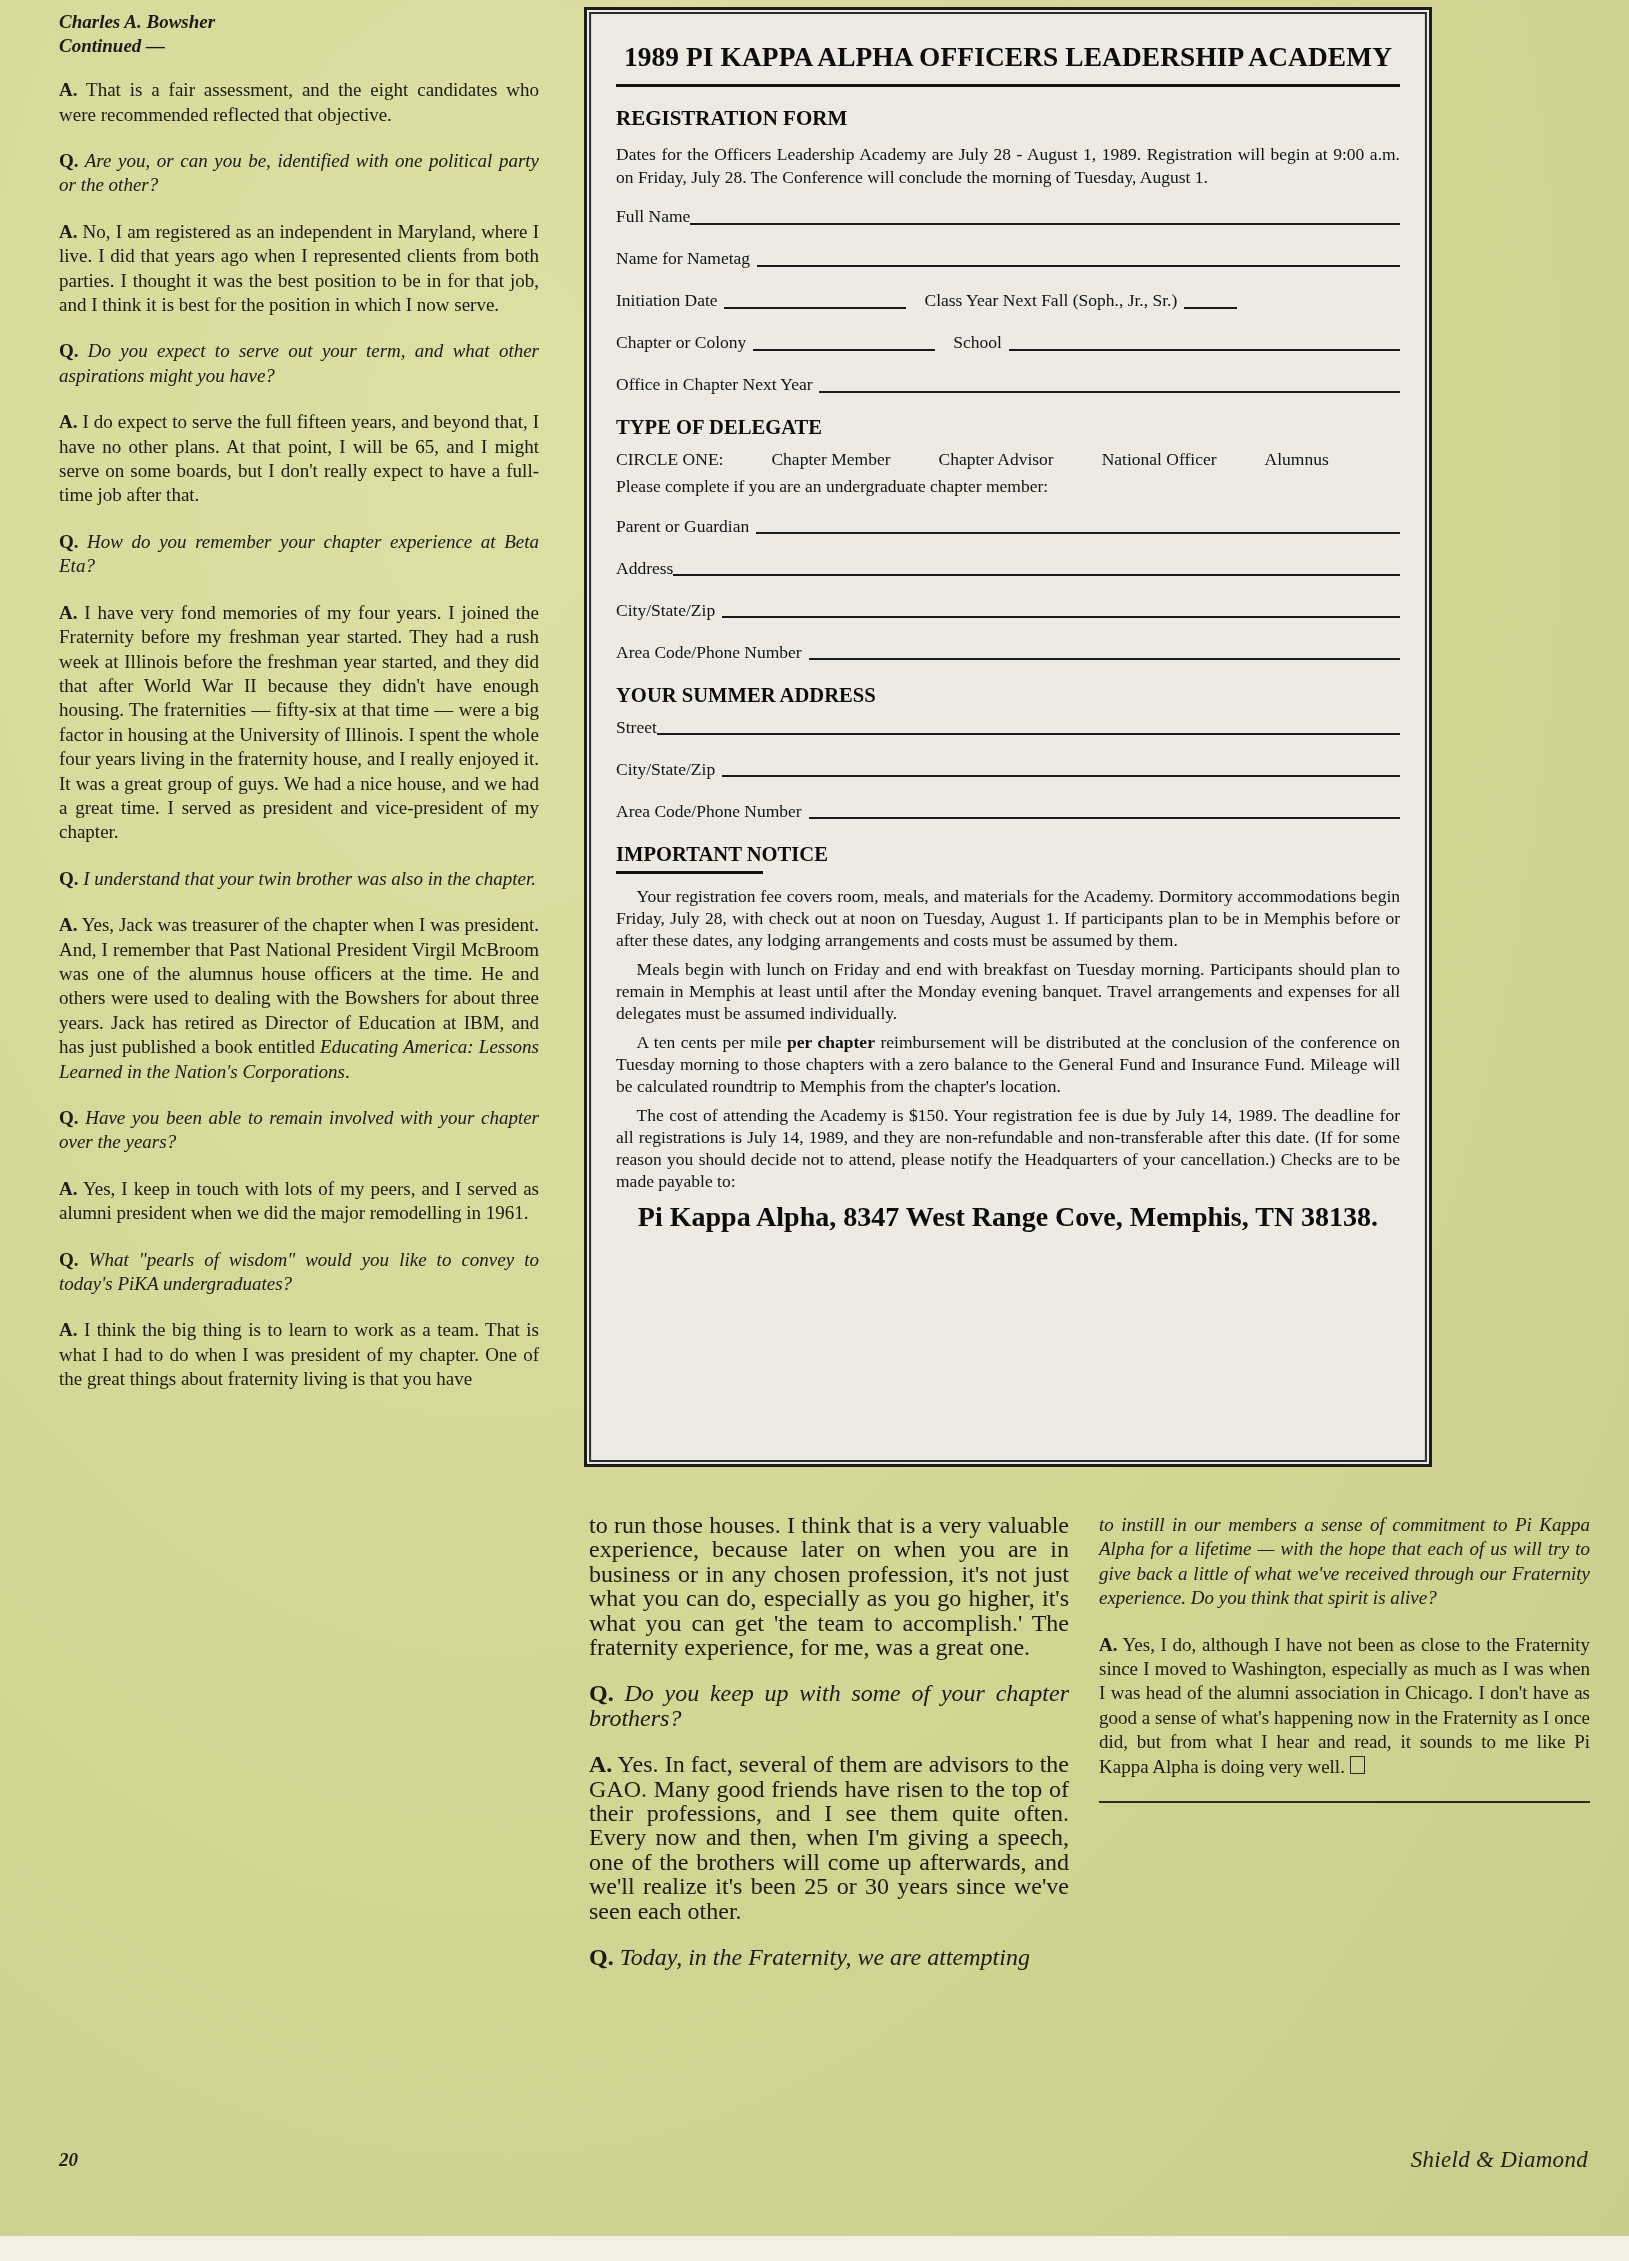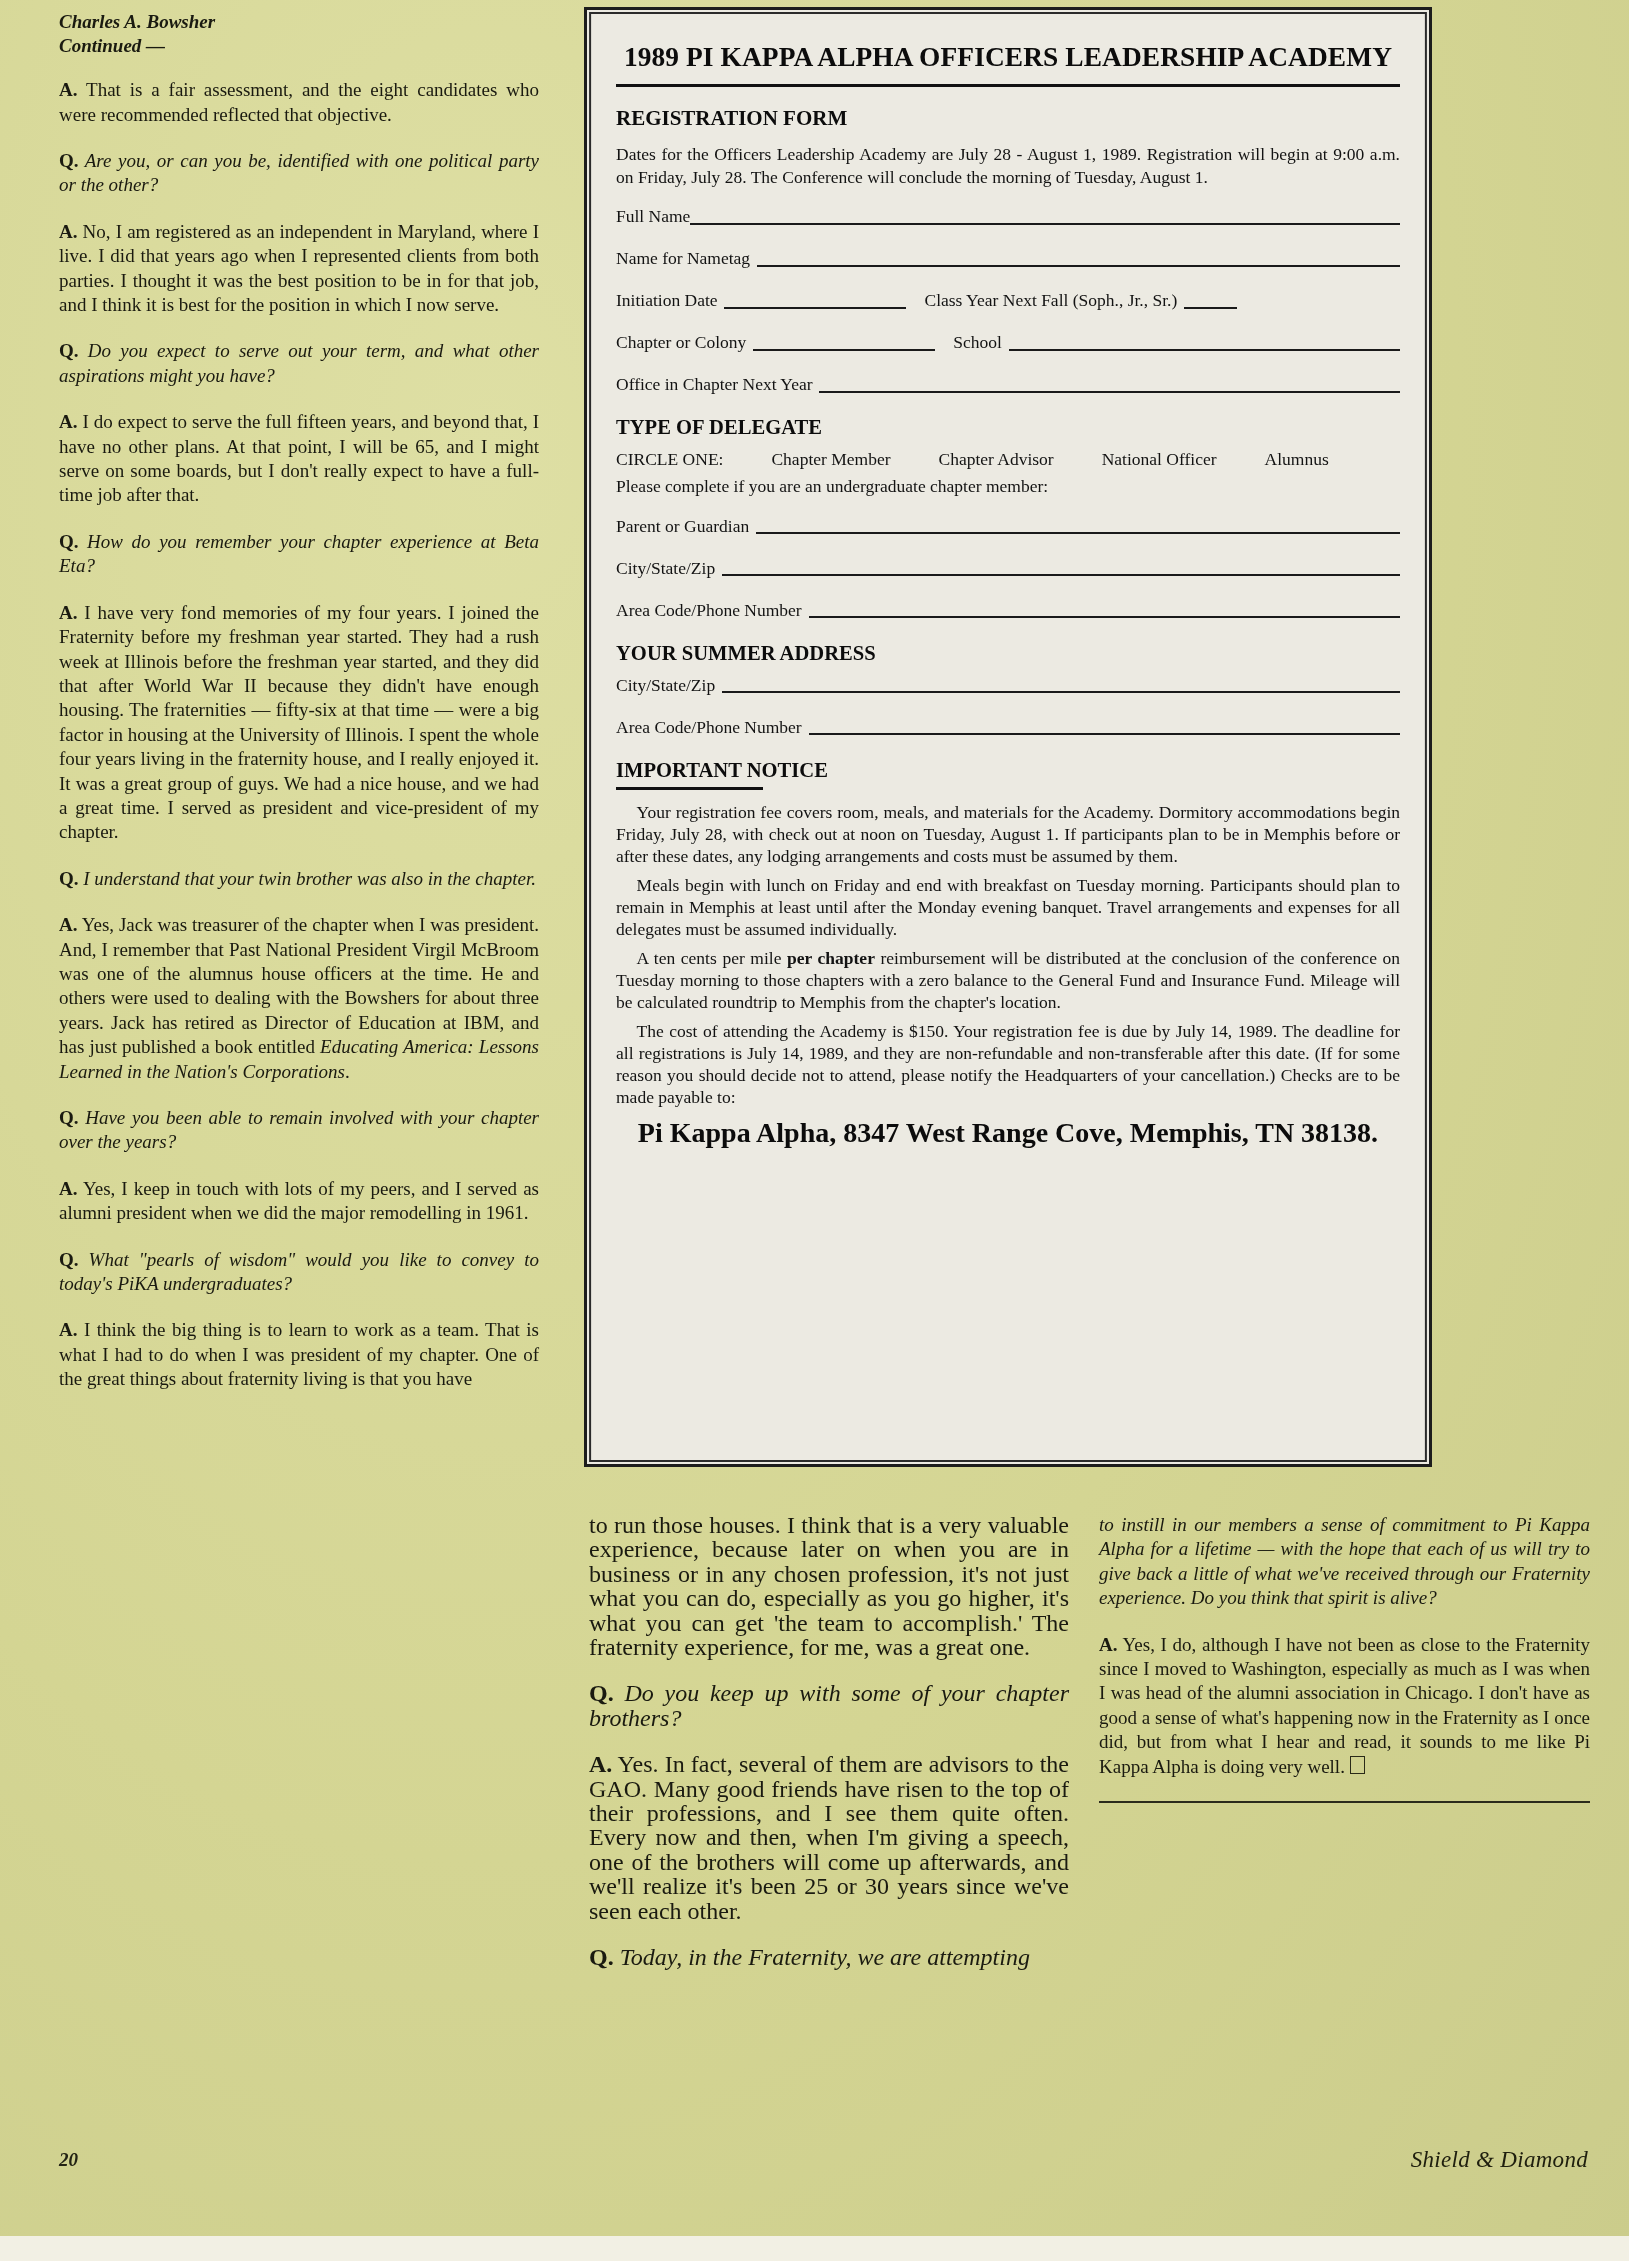--- a/index.html
+++ b/index.html
@@ -223,32 +223,40 @@
       </div>
 
       <div class="note-line">Please complete if you are an undergraduate chapter member:</div>
 
       <div class="field-row">
         <span class="lbl">Parent or Guardian</span>
         <span class="gap"></span>
         <span class="line"></span>
       </div>
       <div class="field-row">
+        <span class="lbl">Address</span>
+        <span class="line"></span>
+      </div>
+      <div class="field-row">
         <span class="lbl">City/State/Zip</span>
         <span class="gap"></span>
         <span class="line"></span>
       </div>
       <div class="field-row">
         <span class="lbl">Area Code/Phone Number</span>
         <span class="gap"></span>
         <span class="line"></span>
       </div>
 
       <div class="sec-head">YOUR SUMMER ADDRESS</div>
 
+      <div class="field-row">
+        <span class="lbl">Street</span>
+        <span class="line"></span>
+      </div>
       <div class="field-row">
         <span class="lbl">City/State/Zip</span>
         <span class="gap"></span>
         <span class="line"></span>
       </div>
       <div class="field-row">
         <span class="lbl">Area Code/Phone Number</span>
         <span class="gap"></span>
         <span class="line"></span>
       </div>

